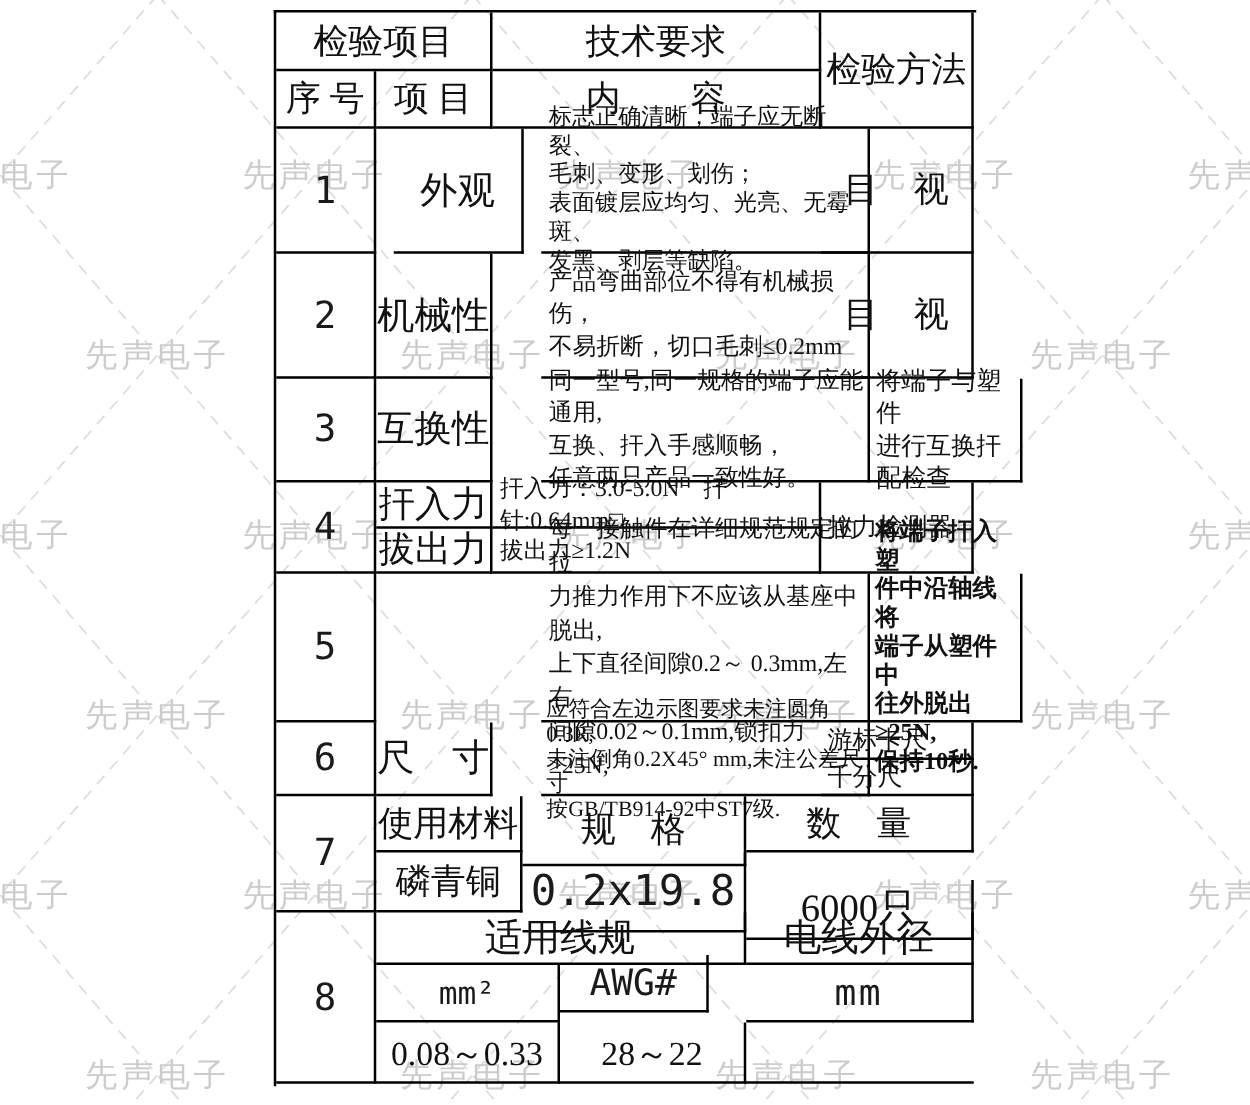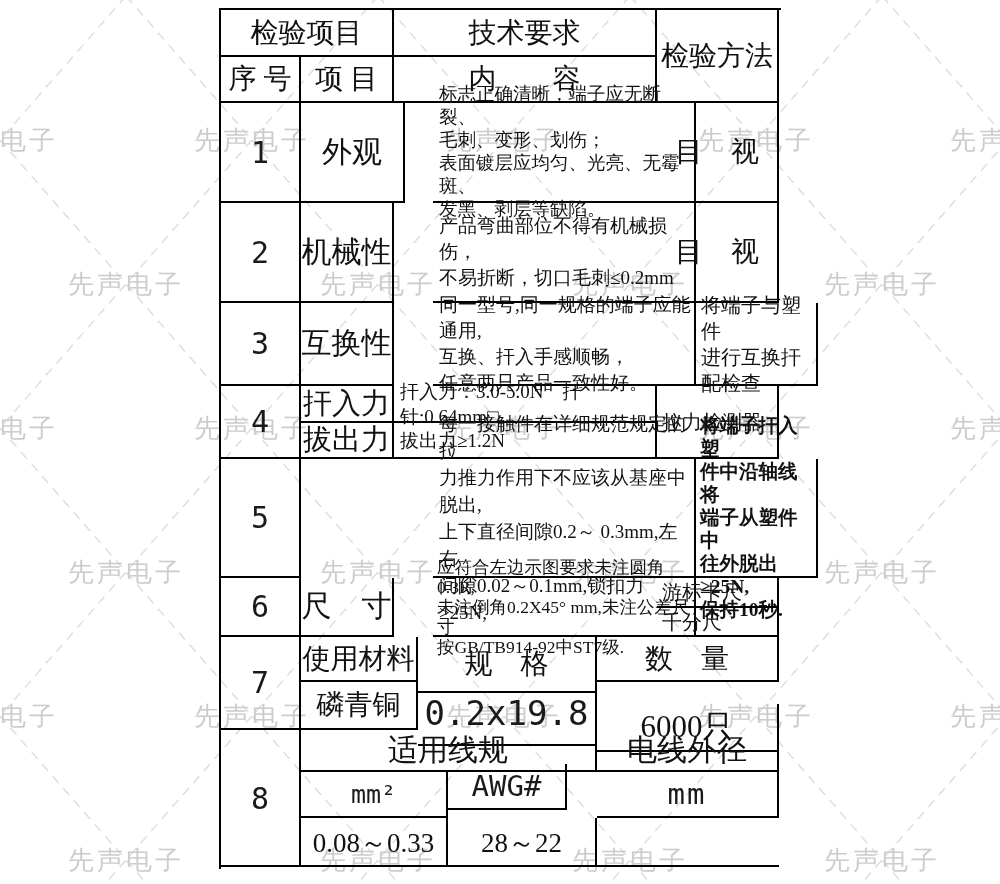--- a/index.html
+++ b/index.html
@@ -78,21 +78,21 @@
   <div class="frame"></div>
 
   <div class="cell hdr" style="left:221px;top:10px;width:173px;height:47px;">检验项目</div>
   <div class="cell hdr" style="left:394px;top:10px;width:263px;height:47px;">技术要求</div>
   <div class="cell hdr" style="left:657px;top:10px;width:122px;height:93px;">检验方法</div>
   <div class="cell hdr" style="left:221px;top:57px;width:80px;height:46px;">序 号</div>
   <div class="cell hdr" style="left:301px;top:57px;width:93px;height:46px;">项 目</div>
   <div class="cell hdr" style="left:394px;top:57px;width:263px;height:46px;">内　　容</div>
 
   <div class="cell num" style="left:221px;top:103px;width:80px;height:100px;">1</div>
-  <div class="cell big" style="left:301px;top:103px;width:104px;height:100px;">外观</div>
+  <div class="cell big" style="left:315px;top:103px;width:104px;height:100px;">外观</div>
   <div class="cell content c1 left pre" style="left:394px;top:103px;width:263px;height:100px;">标志正确清晰，端子应无断裂、
 毛刺、变形、划伤；
 表面镀层应均匀、光亮、无霉斑、
 发黑、剥层等缺陷。</div>
   <div class="cell hdr" style="left:657px;top:103px;width:122px;height:100px;">目　视</div>
 
   <div class="cell num" style="left:221px;top:203px;width:80px;height:100px;">2</div>
   <div class="cell big" style="left:301px;top:203px;width:93px;height:100px;">机械性</div>
   <div class="cell content c2 left pre" style="left:394px;top:203px;width:263px;height:100px;">产品弯曲部位不得有机械损伤，
 不易折断，切口毛刺≤0.2mm</div>

